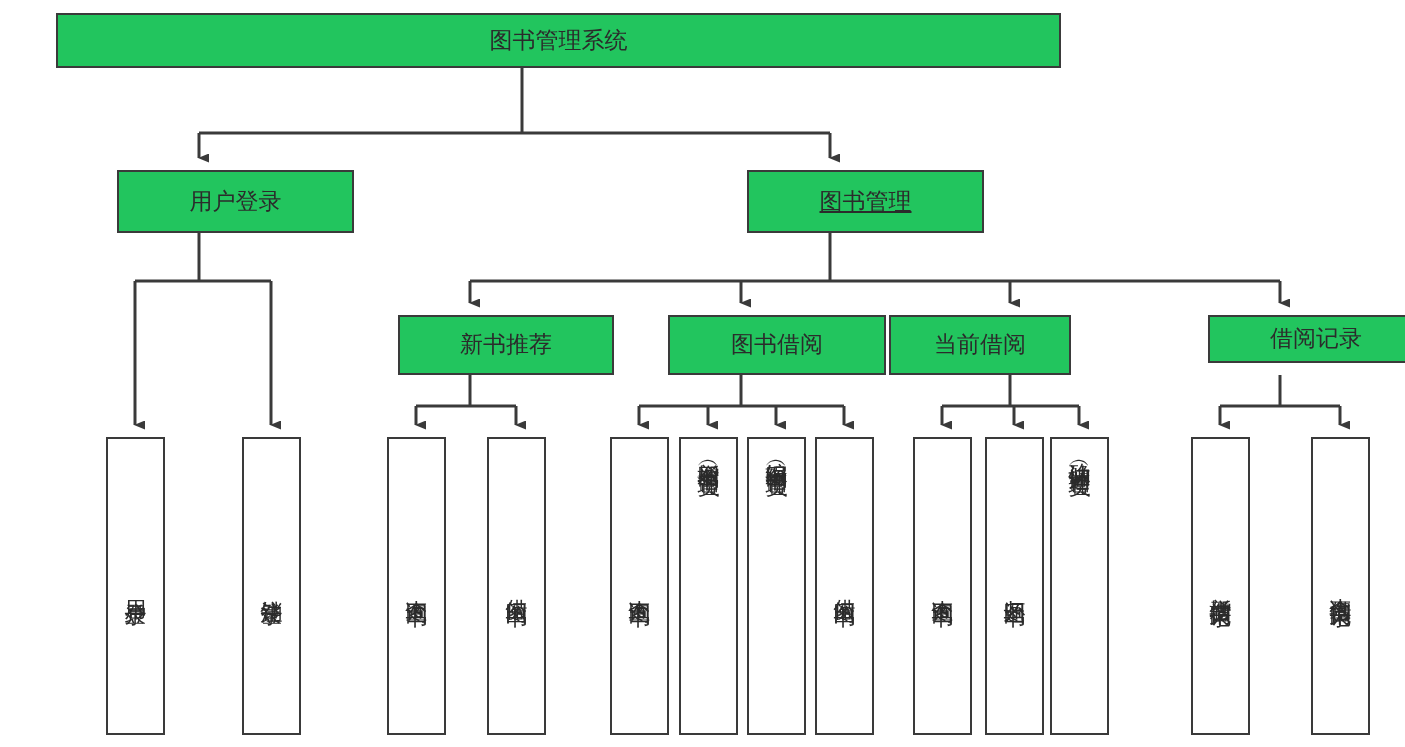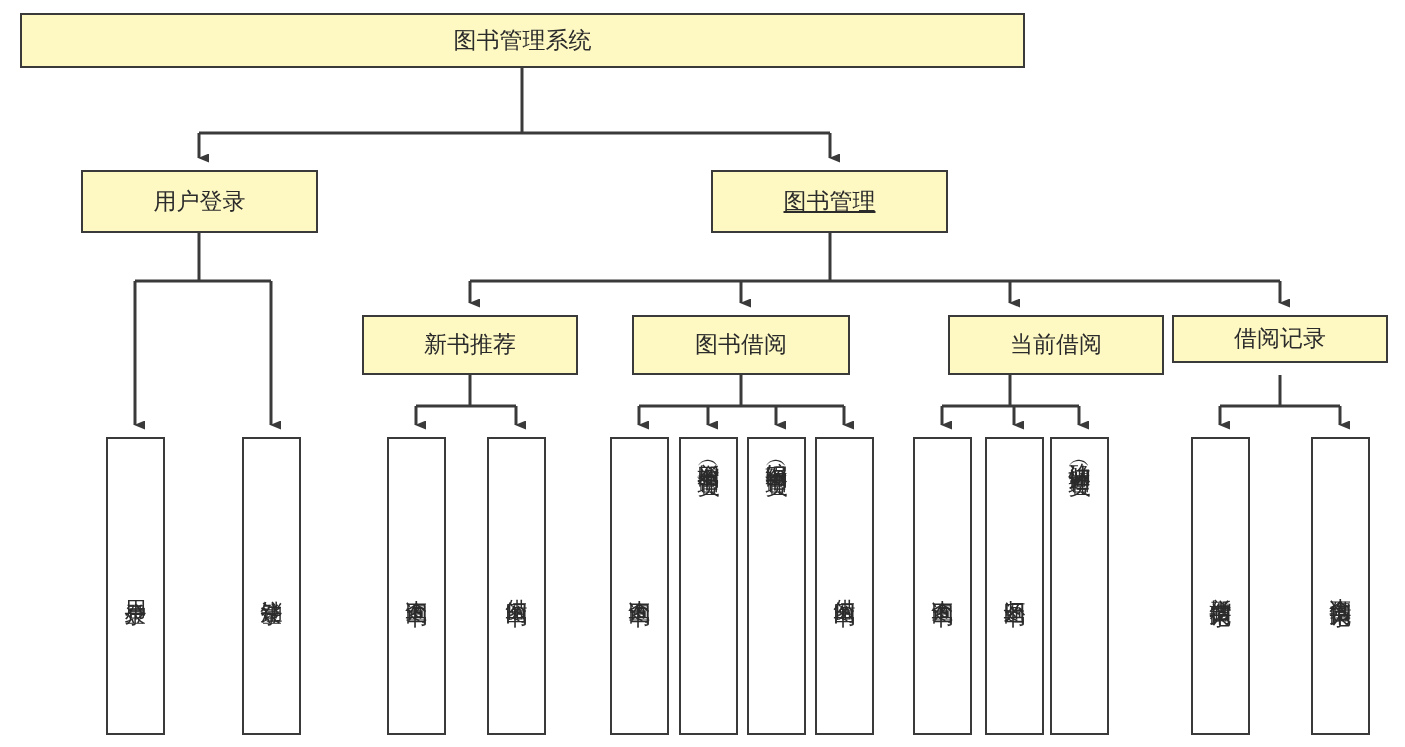--- a/index.html
+++ b/index.html
@@ -24,26 +24,27 @@
     position: absolute;
     left: 0;
     top: 0;
     width: 1405px;
     height: 747px;
     pointer-events: none;
   }
   .node-box {
     position: absolute;
     box-sizing: border-box;
-    background: #fef9c3;
+    background: #22c55e;
     border: 2px solid #3a3a3a;
     display: flex;
     align-items: center;
     justify-content: center;
     color: #2b2b2b;
+    margin-left: 36px;
   }
   .node-label {
     display: block;
     text-align: center;
     line-height: 1.18;
     white-space: nowrap;
     color: #2b2b2b;
   }
   .horiz-label {
     font-size: 23px;
@@ -147,21 +148,21 @@
   <div class="node-box" style="left: 711px; top: 170px; width: 237px; height: 63px; border-color: rgb(58, 58, 58);">
     <span class="node-label horiz-label" style="color: rgb(43, 43, 43); text-decoration: underline;">图书管理</span>
   </div>
 
   <div class="node-box" style="left: 362px; top: 315px; width: 216px; height: 60px; border-color: rgb(58, 58, 58);">
     <span class="node-label horiz-label" style="color: rgb(43, 43, 43);">新书推荐</span>
   </div>
   <div class="node-box" style="left: 632px; top: 315px; width: 218px; height: 60px; border-color: rgb(58, 58, 58);">
     <span class="node-label horiz-label" style="color: rgb(43, 43, 43);">图书借阅</span>
   </div>
-  <div class="node-box" style="left: 948px; top: 315px; width: 216px; height: 60px; border-color: rgb(58, 58, 58);">
+  <div class="node-box" style="left: 853px; top: 315px; width: 182px; height: 60px; border-color: rgb(58, 58, 58);">
     <span class="node-label horiz-label" style="color: rgb(43, 43, 43);">当前借阅</span>
   </div>
   <div class="node-box" style="left: 1172px; top: 315px; width: 216px; height: 48px; border-color: rgb(58, 58, 58); align-items: center;">
     <span class="node-label horiz-label" style="color: rgb(43, 43, 43);">借阅记录</span>
   </div>
 
   <div class="leaf-box center-vert" style="left: 106px; top: 437px; width: 59px; height: 298px; border-color: rgb(58, 58, 58);">
     <span class="vert-label" style="color: rgb(43, 43, 43);">用户登录</span>
   </div>
   <div class="leaf-box center-vert" style="left: 242px; top: 437px; width: 59px; height: 298px; border-color: rgb(58, 58, 58);">

